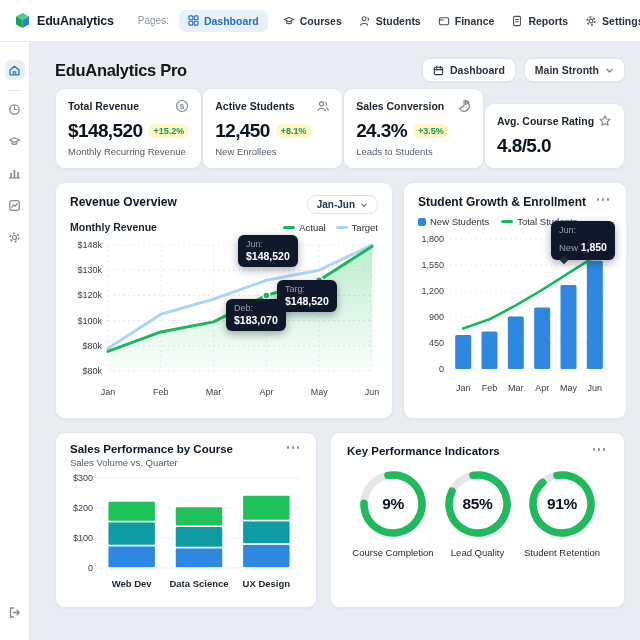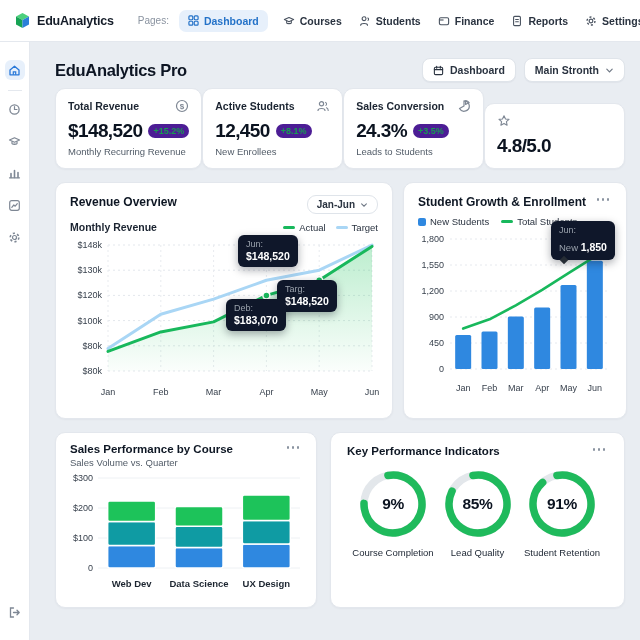--- a/index.html
+++ b/index.html
@@ -40,21 +40,21 @@
   .card { background:#fff; border:1px solid #e3e7ed; border-radius:10px;
     box-shadow:0 1px 2px rgba(15,23,42,.04); }
 
   
   .kpi-row { display:flex; align-items:flex-end; }
   .kpi-card { flex:1; padding:10px 12px 11px; }
   .kpi-top { display:flex; justify-content:space-between; align-items:center; }
   .kpi-title { font-size:10.5px; font-weight:700; color:#1b2431; }
   .kpi-mid { display:flex; align-items:center; gap:6px; margin-top:7px; }
   .kpi-value { font-size:19px; font-weight:800; letter-spacing:-.6px; color:#0b1320; }
-  .kpi-badge { background:#4c1d95; color:#189a53; font-size:9px; font-weight:700;
+  .kpi-badge { background:#fef9c3; color:#189a53; font-size:9px; font-weight:700;
     padding:2px 5px; border-radius:8px; }
   .kpi-sub { margin-top:4px; font-size:9.5px; color:#525c68; }
 
   
   .charts-row { display:flex; gap:10px; margin-top:13px; }
   .card-rev { width:338px; height:237px; padding:12px 14px; }
   .card-growth { flex:1; height:237px; padding:12px 14px; }
   .chart-head { display:flex; justify-content:space-between; align-items:flex-start; }
   .chart-title { font-size:12px; font-weight:700; color:#0e1724; }
   .range-pill { display:flex; align-items:center; gap:5px; border:1px solid #dfe4ea; border-radius:9px;
@@ -269,20 +269,21 @@
       </div>
       <div class="kpi-mid">
         <span class="kpi-value">24.3%</span>
         <span class="kpi-badge">+3.5%</span>
       </div>
       <div class="kpi-sub">Leads to Students</div>
     </div>
 
     <div class="card kpi-card">
       <div class="kpi-top">
+        <span class="kpi-title">Avg. Course Rating</span>
         <svg width="14" height="14" viewBox="0 0 14 14">
           <path d="M7 1.8 L8.5 5 L12 5.4 L9.4 7.7 L10.1 11.2 L7 9.4 L3.9 11.2 L4.6 7.7 L2 5.4 L5.5 5 Z" fill="none" stroke="#7e8794" stroke-width="1.1" stroke-linejoin="round"></path>
         </svg>
       </div>
       <div class="kpi-mid">
         <span class="kpi-value">4.8/5.0</span>
       </div>
     </div>
   </div>
 

